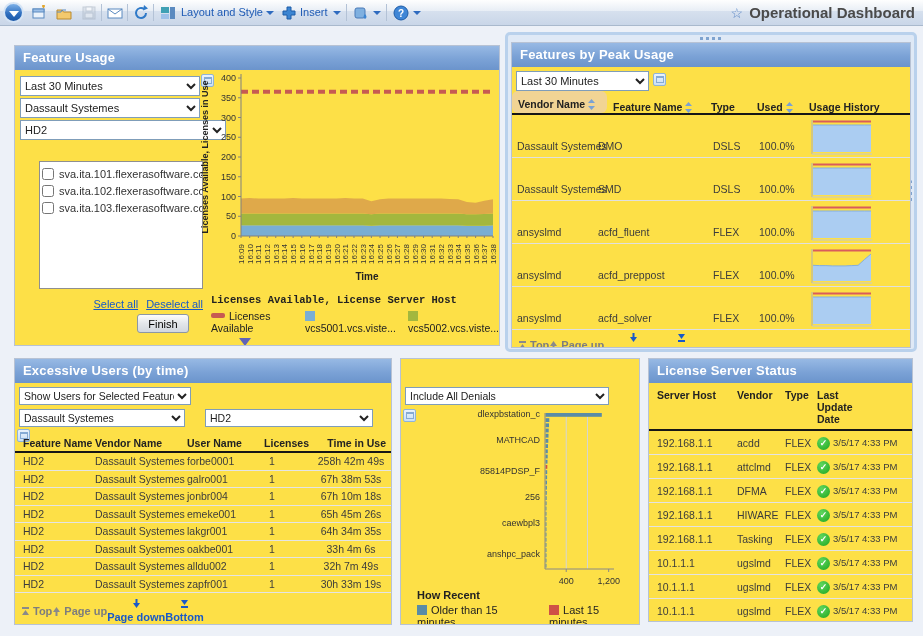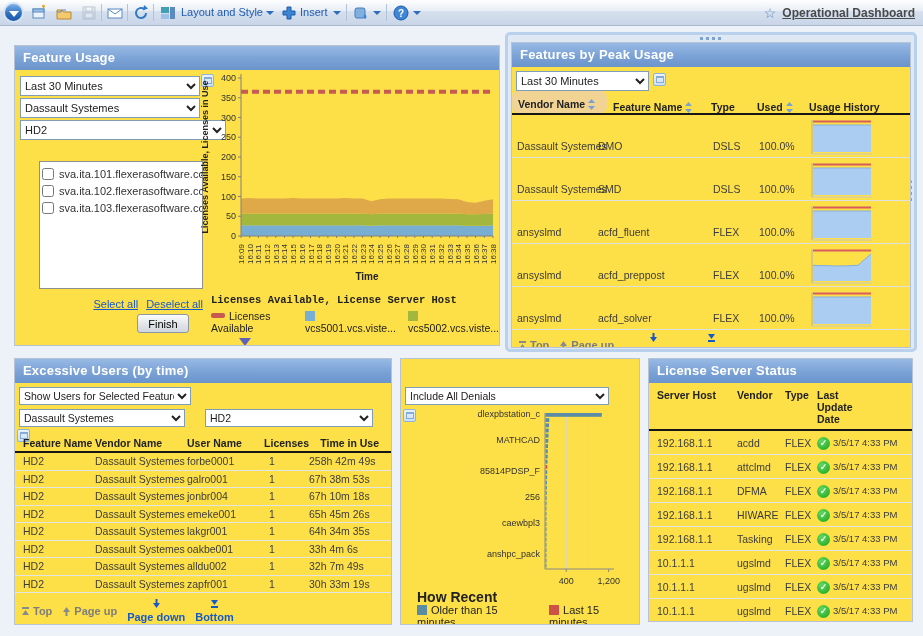--- a/index.html
+++ b/index.html
@@ -12,39 +12,39 @@
     border-bottom:1px solid #a9b9cd; }
   .menu-round { position:absolute; left:3px; top:2px; width:21px; height:21px; border-radius:50%;
     background:linear-gradient(#7cb0e8,#2c6cbd 60%,#1d59a8); border:2px solid #d5e4f5;
     display:flex; align-items:center; justify-content:center; cursor:pointer; }
   .menu-round .car { width:0; height:0; border-left:5px solid transparent; border-right:5px solid transparent; border-top:6px solid #fff; margin-top:2px;}
   .tbbtn { position:absolute; top:4px; width:18px; height:18px; display:flex; align-items:center; justify-content:center; cursor:pointer; }
   .tbsep { position:absolute; top:4px; width:1px; height:17px; background:#b3c2d6; }
   .tblabel { position:absolute; top:6px; font-size:11px; color:#1f5bb5; cursor:pointer; white-space:nowrap; }
   .tbcaret { position:absolute; top:11px; width:0; height:0; border-left:4px solid transparent; border-right:4px solid transparent; border-top:4px solid #2f6bbf; cursor:pointer; }
   #tb-title-zone { position:absolute; right:8px; top:0; height:25px; display:flex; align-items:center; gap:6px; }
-  #tb-title { font-size:12px; font-weight:bold; color:#4a4a4a;text-decoration:underline; }
+  #tb-title { font-size:15px; font-weight:bold; color:#4a4a4a; }
   .star { color:#5b87c5; font-size:14px; line-height:14px; cursor:pointer; }
 
   
   .panel { position:absolute; background:#fde047; border:1px solid #b7c2d4; overflow:hidden; }
   .panel-header { height:24px; background:linear-gradient(#97b9e4,#7ba2d6 55%,#6b94cc); color:#fff;
     font-size:13px; font-weight:bold; line-height:24px; padding-left:8px; letter-spacing:.2px; }
   select.sel { position:absolute; height:20px; font-size:11px; font-family:"Liberation Sans",sans-serif;
     border:1px solid #7f9db9; background:#fff; color:#222; }
   .maxico { position:absolute; width:13px; height:13px; background:linear-gradient(#eaf3fc,#c9dff5);
     border:1px solid #8fb4da; border-radius:2px; cursor:pointer; }
   .maxico::before { content:""; position:absolute; left:2px; top:2px; width:6px; height:4px; border:1px solid #86abd4; border-top-width:2px; }
 
   
   .thead { position:absolute; display:flex; font-size:10.5px; font-weight:bold; color:#222; }
   .thead .hc { display:flex; align-items:flex-end; gap:3px; cursor:pointer;border-radius:6px; }
   .blackline { position:absolute; height:2px; background:#161616; }
   .rows { position:absolute; }
-  .pag { position:absolute; display:flex; align-items:center; gap:10px; font-size:11px; font-weight:bold; }
+  .pag { position:absolute; display:flex; align-items:center; font-size:11px; font-weight:bold; }
   .pag .pi { display:inline-flex; align-items:center; gap:3px; }
   .pag .dis { color:#7d7d7d; }
   .pag a { color:#1859c8; cursor:pointer;flex-direction:column; }
   .sorticon { display:inline-block; }
 
   
   #fu-listbox { position:absolute; left:24px; top:115px; width:164px; height:128px; border:1px solid #8f8f8f; background:#fff; padding:3px 2px; overflow:hidden; }
   .hostitem { display:flex; align-items:center; gap:5px; font-size:11px; color:#333; height:17px; }
   .hostitem input { width:12px; height:12px; }
   #fu-links { position:absolute; left:24px; top:252px; width:164px; text-align:right; font-size:11px; }
@@ -66,31 +66,31 @@
     background:repeating-linear-gradient(180deg,#7fa3cf 0 3px,transparent 3px 6px); }
   .prow { position:relative; height:43px; border-bottom:1px solid #e0e0e0; font-size:10.5px; color:#3c3c3c; }
   .prow span { position:absolute; bottom:5px; white-space:nowrap; }
   .prow .c0 { left:5px; } .prow .c1 { left:86px; } .prow .c2 { left:201px; } .prow .c3 { left:247px; }
   .prow svg { position:absolute; left:298px; top:1px; }
   #peak-vendor-h { background:#f1d494; padding:3px 4px 3px 6px; }
 
   
   .erow { display:flex; height:17.5px; line-height:17.5px; border-bottom:1px solid #e4e4e4; font-size:10.5px; color:#3c3c3c; }
   .ec0 { width:80px; padding-left:8px; } .ec1 { width:92px; } .ec2 { width:82px; }
-  .ec3 { width:40px; } .ec4 { width:70px; text-align:left; }
+  .ec3 { width:40px; } .ec4 { width:70px; text-align:center;margin-left:7px; }
 
   
   .lrow { display:flex; align-items:center; height:24px; border-bottom:1px solid #e3e3e3; font-size:10.5px; color:#3c3c3c; }
   .lc0 { width:88px; padding-left:8px; } .lc1 { width:48px; } .lc2 { width:32px; }
   .lc3 { width:16px; } .lc4 { width:70px; font-size:9.5px; white-space:nowrap; }
   .okico { display:inline-block; width:13px; height:13px; border-radius:50%; background:radial-gradient(circle at 35% 30%,#5fd75f,#1ea51e);
     color:#fff; font-size:9px; font-weight:bold; text-align:center; line-height:13px; }
 
   
-  #den-legend-title { position:absolute; left:16px; top:230px; font-size:14px; font-weight:bold; color:#222; }
+  #den-legend-title { position:absolute; left:16px; top:230px; font-size:11px; font-weight:bold; color:#222; }
   #den-legend { position:absolute; left:16px; top:245px; display:flex; gap:12px; font-size:11px; color:#222; align-items:center; }
 </style>
 </head>
 <body>
 
 <div id="toolbar">
   <div class="menu-round">
       <div class="car"></div>
     </div>
 

